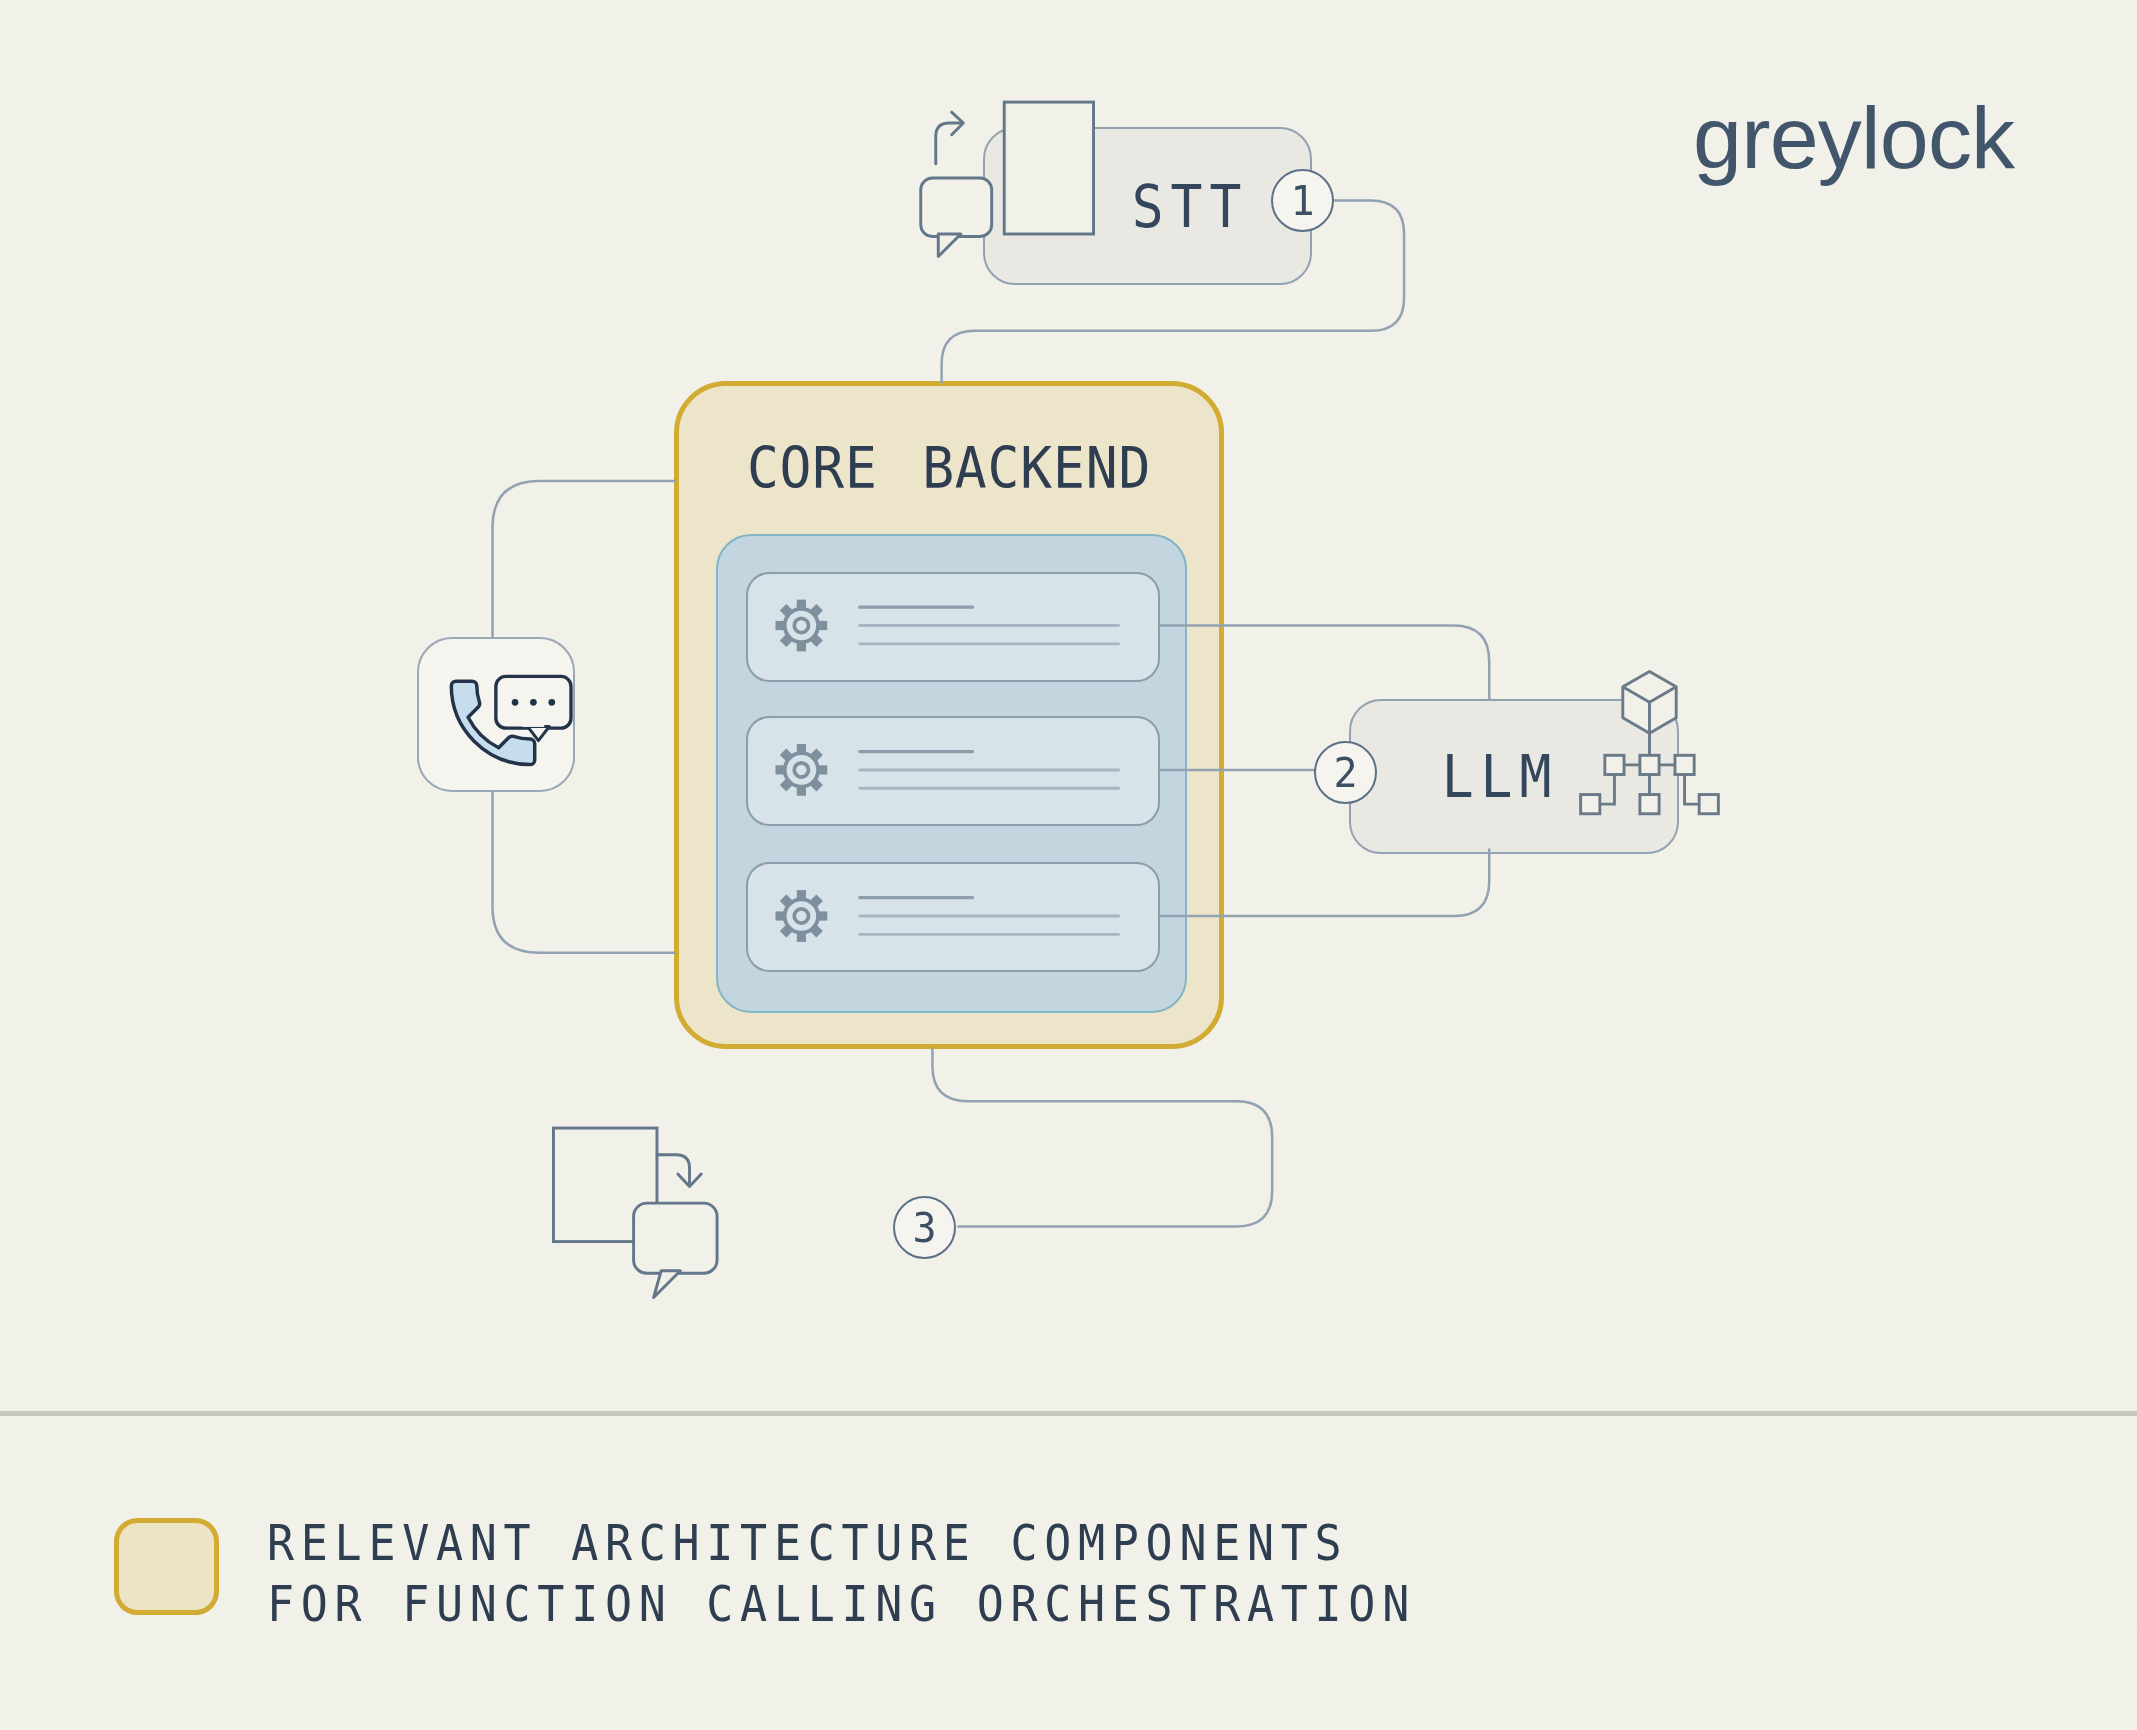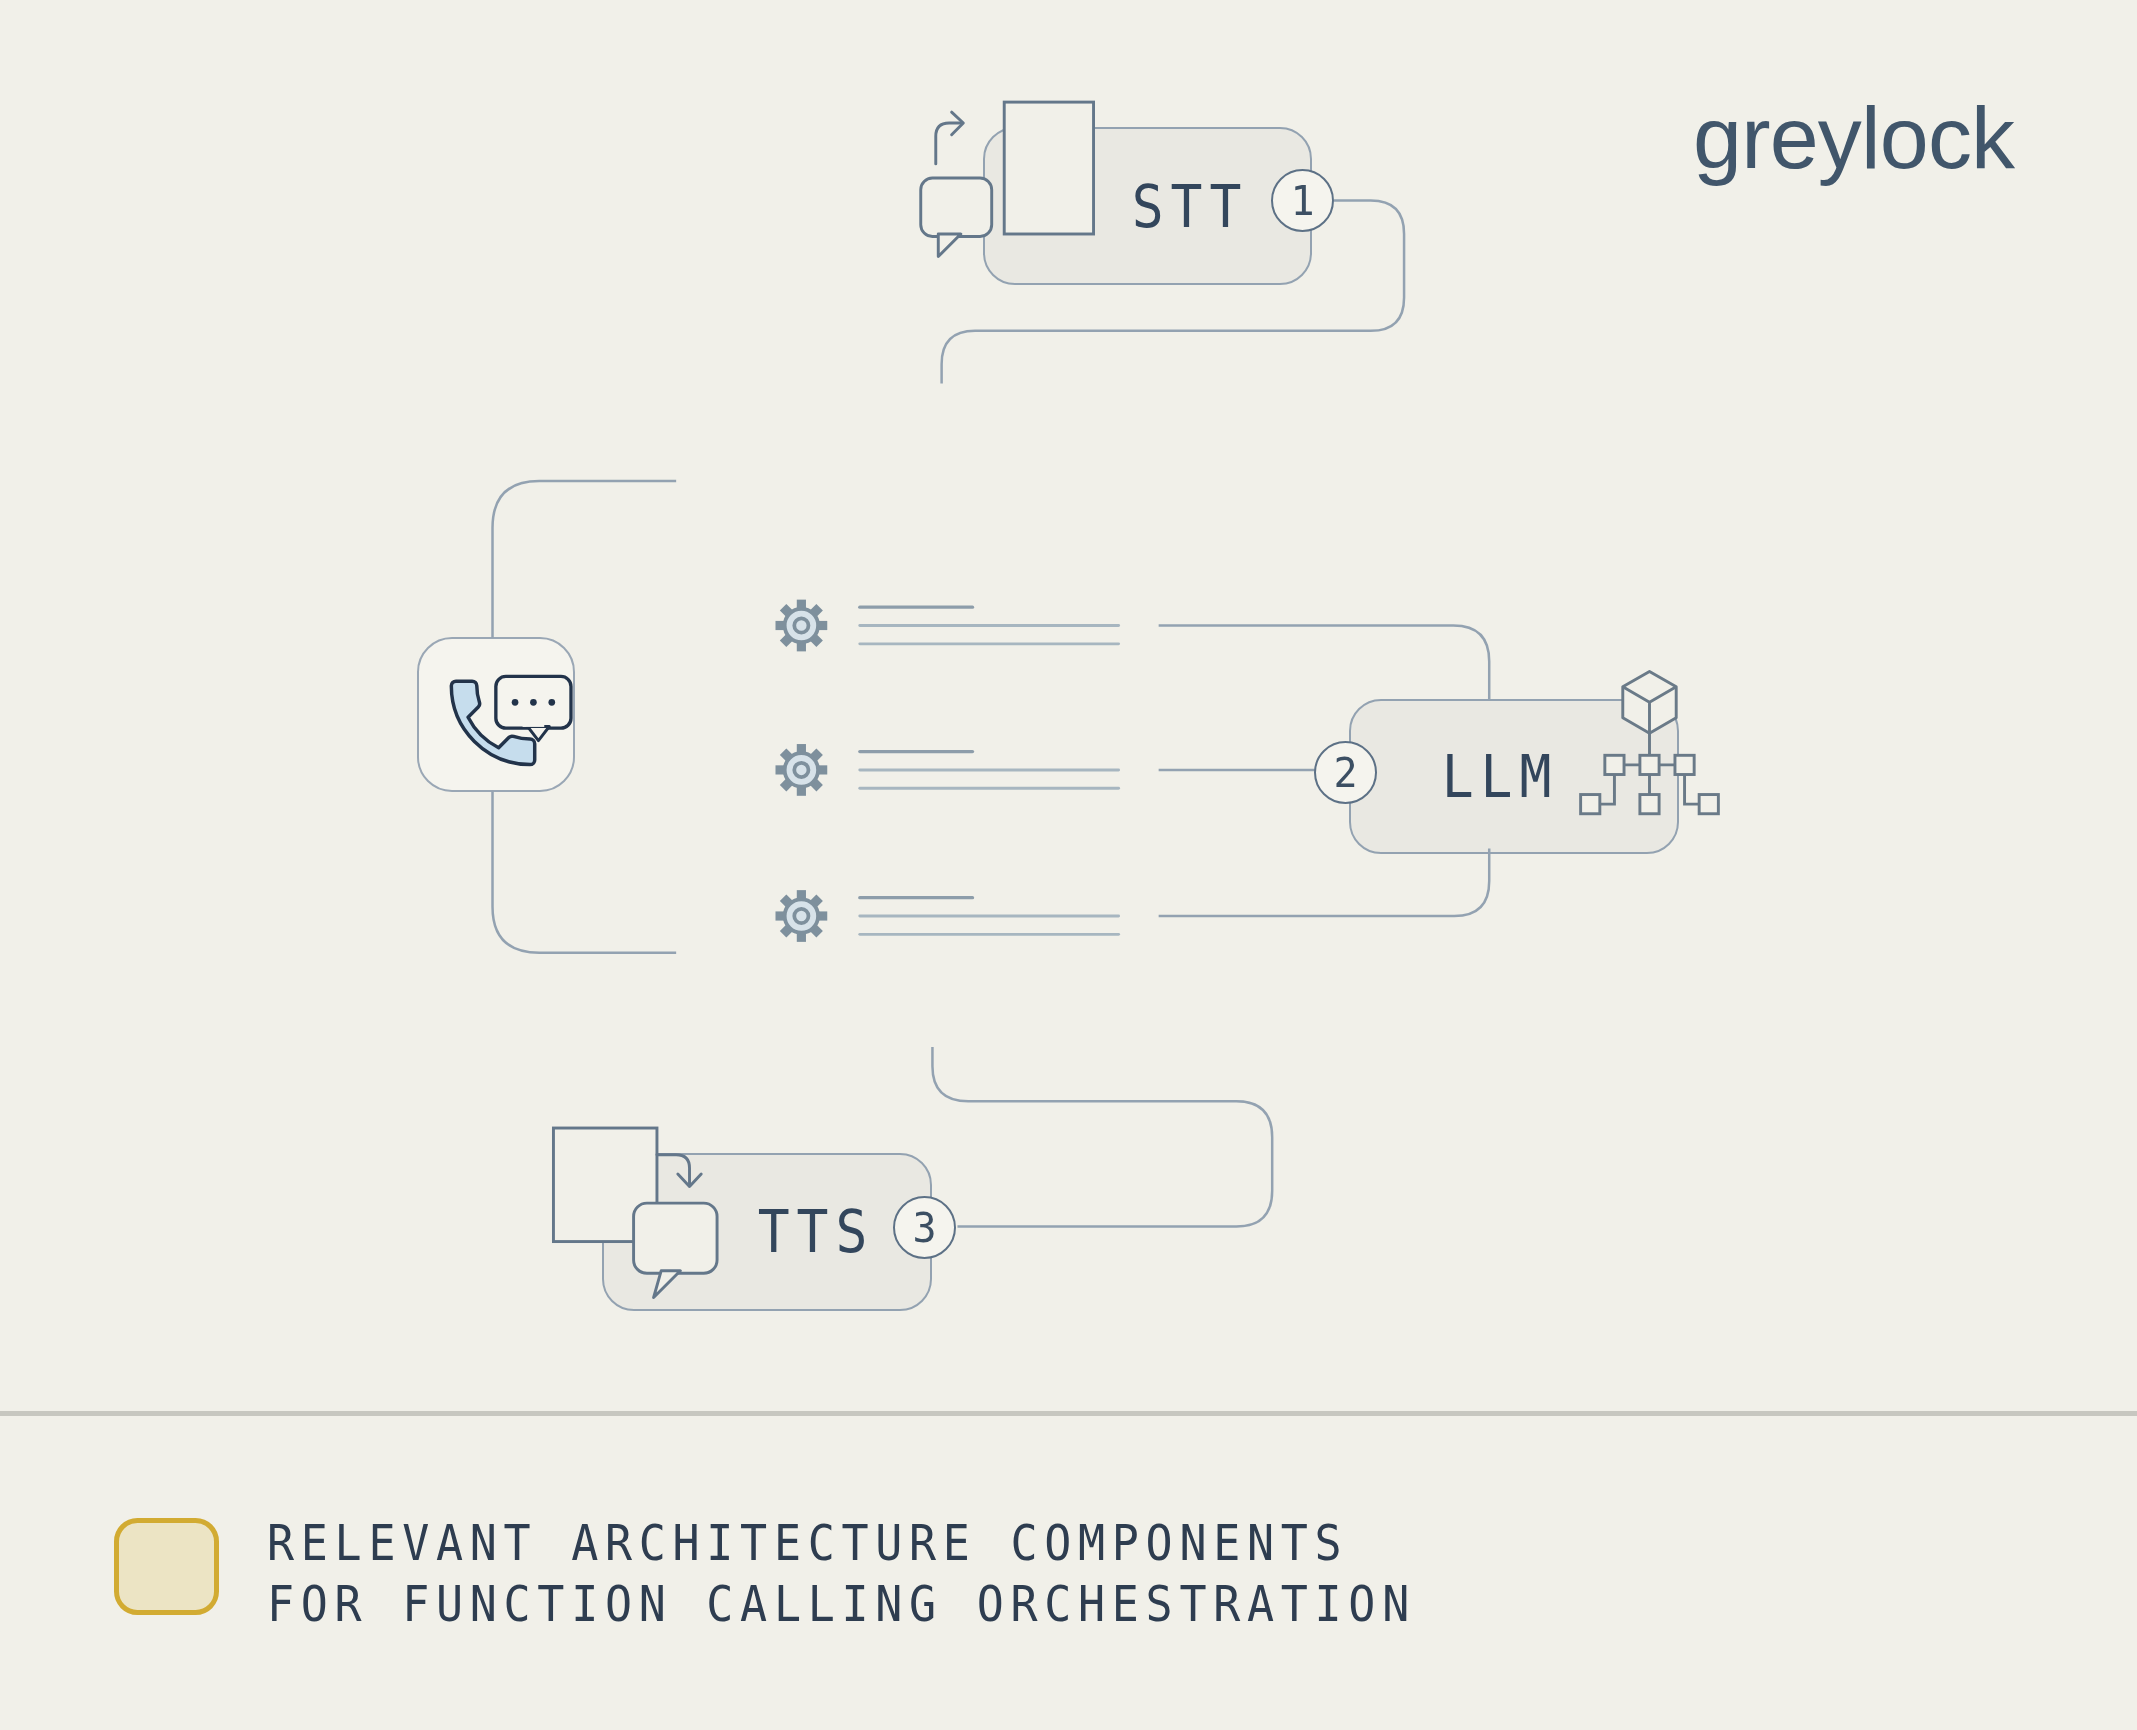--- a/index.html
+++ b/index.html
@@ -55,32 +55,37 @@
     <path d="M 810 576 H 646 Q 590 576 590 632 V 764"></path>
     <path d="M 590 948 V 1086 Q 590 1141 646 1141 H 810"></path>
     <path d="M 1388 749 H 1741 Q 1784 749 1784 792 V 839"></path>
     <path d="M 1388 922 H 1576"></path>
     <path d="M 1784 1016 V 1055 Q 1784 1097 1742 1097 H 1388"></path>
     <path d="M 1117 1254 V 1277 Q 1117 1319 1160 1319 H 1481 Q 1524 1319 1524 1362 V 1426 Q 1524 1469 1481 1469 H 1147"></path>
   </svg>
 
   <div class="logo">greylock</div>
 
+  <div class="core">
+    <div class="core-title">CORE BACKEND</div>
+    <div class="bluebox">
+      <div class="mrow" style="top:36px"></div>
+      <div class="mrow" style="top:180px"></div>
+      <div class="mrow" style="top:326px"></div>
+    </div>
+  </div>
 
   <div class="node" style="left:1349px;top:699px;width:326px;height:151px">
     <span class="label" style="left:149px;top:76px">LLM</span>
   </div>
 
   <div class="node" style="left:983px;top:127px;width:325px;height:154px">
     <span class="label" style="left:205px;top:78px">STT</span>
   </div>
 
-  <div class="node" style="left:602px;top:1153px;width:326px;height:154px">
-    <span class="label" style="left:212px;top:77px">TTS</span>
-  </div>
 
   <div class="phonebox"></div>
 
   <svg class="layer z3" viewBox="0 0 2560 2073">
     <defs>
       <g id="gear" stroke="#7e909d">
         <g stroke-width="11">
           <line x1="16" y1="0" x2="31" y2="0"></line>
             <line x1="-16" y1="0" x2="-31" y2="0"></line>
           <line x1="0" y1="16" x2="0" y2="31"></line>

